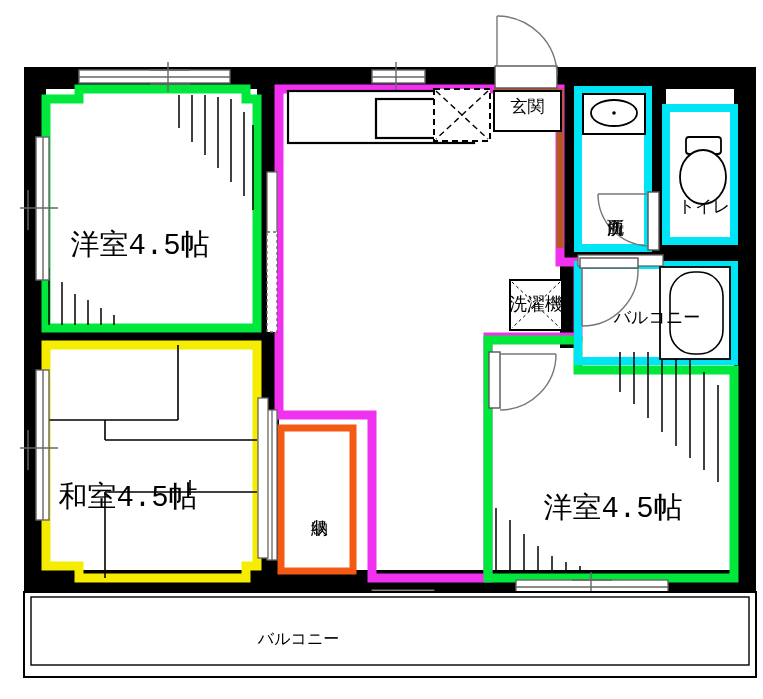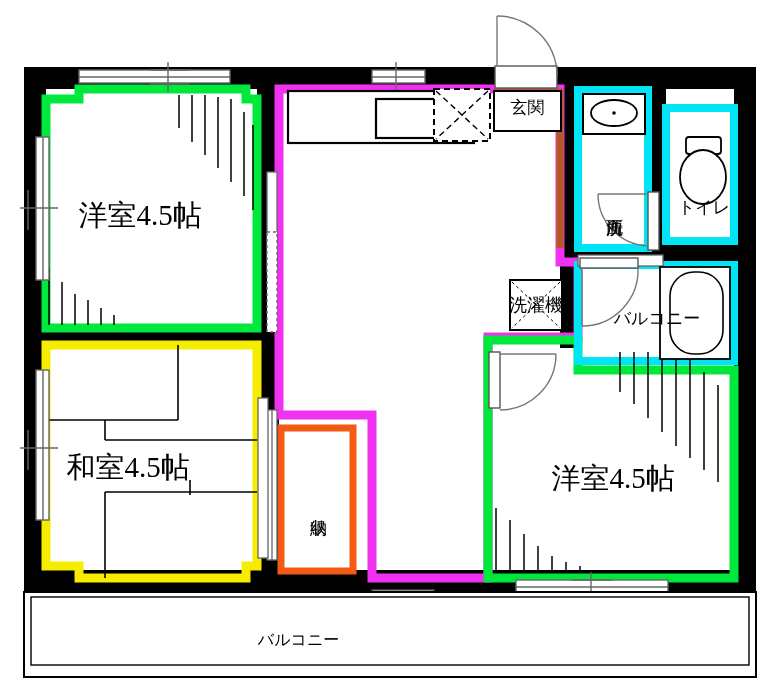--- a/index.html
+++ b/index.html
@@ -24,23 +24,23 @@
     width: 763px;
     height: 699px;
   }
   .room-label {
     position: absolute;
     color: #000000;
     white-space: pre;
     font-weight: 400;
     text-align: center;
     line-height: 1.05;
-    font-family: Liberation Serif, serif;
-  }
-  .lbl-big { font-size: 29px; letter-spacing: 0px; }
+    font-family: Liberation Mono, monospace;
+  }
+  .lbl-big { font-size: 29px; letter-spacing: 0px; margin-top: 32px; }
   .lbl-mid { font-size: 16px; }
   .lbl-small { font-size: 17px; }
   .lbl-tiny { font-size: 18px; }
   .lbl-vert {
     writing-mode: vertical-rl;
     text-orientation: upright;
     line-height: 1.0;
   }
 </style>
 </head>

